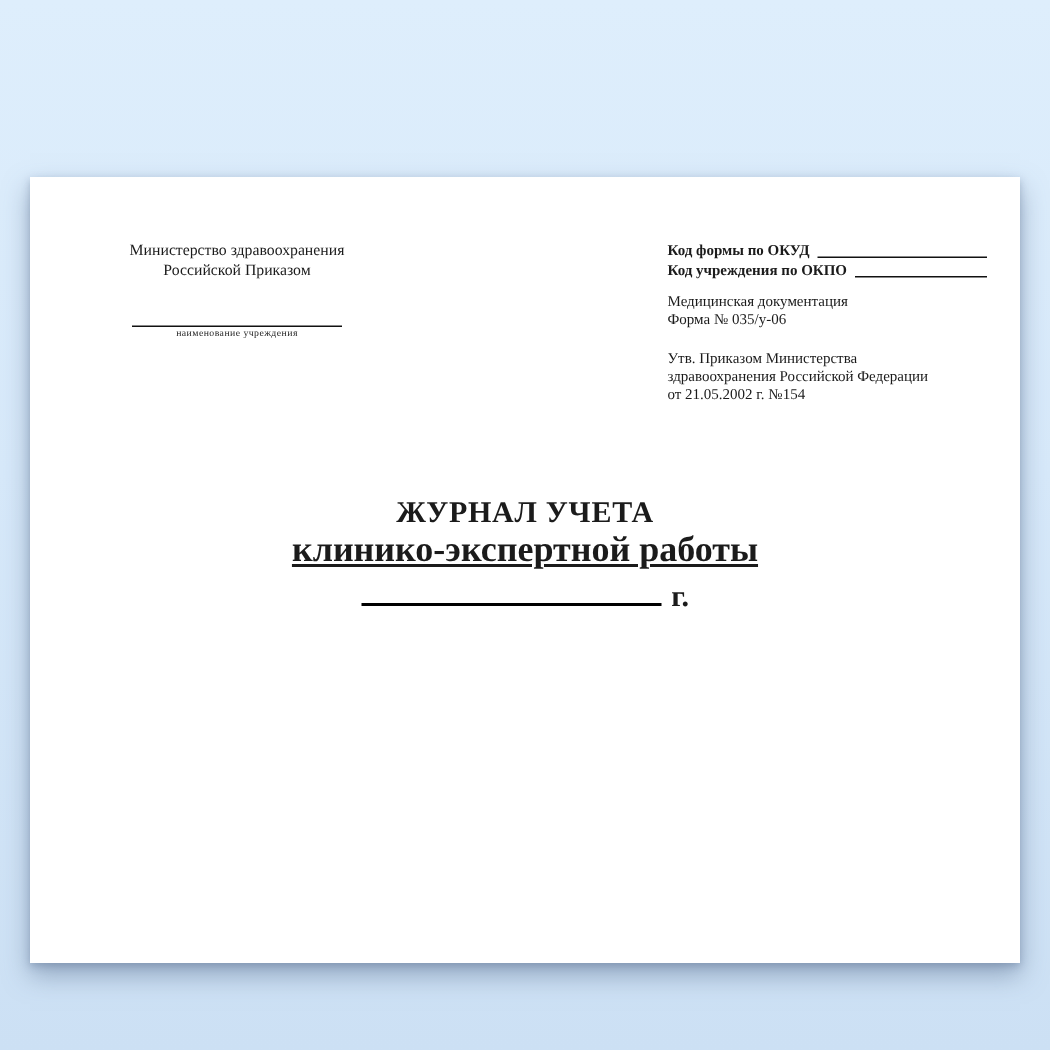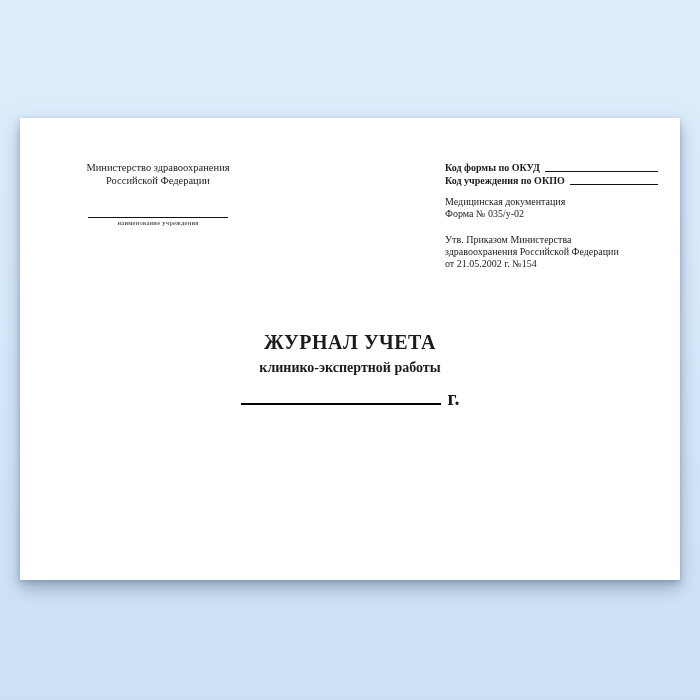--- a/index.html
+++ b/index.html
@@ -3,21 +3,21 @@
 <meta charset="utf-8">
 <style>
   html, body { margin: 0; padding: 0; }
   body {
     width: 700px; height: 700px; position: relative; overflow: hidden;
     background: linear-gradient(180deg, #deeefc 0%, #d7e9fa 45%, #cce0f4 100%);
     font-family: "Liberation Serif", "DejaVu Serif", serif;
     color: #1b1b1b;
   }
   .paper {
-    position: absolute; left: 20px; top: 118px; width: 660px; height: 462px;
+    position: absolute; left: 20px; top: 118px; width: 660px; height: 524px;
     background: #ffffff;
     box-shadow: 0 8px 16px rgba(88,110,142,0.5), 0 2px 5px rgba(88,110,142,0.35);
   }
   
   .ministry-block {
     position: absolute; left: 40px; top: 44px; width: 196px;
     text-align: center; font-size: 10.5px; line-height: 12.5px;
   }
   .institution-line {
     margin: 30px auto 0 auto; width: 140px; height: 0;
@@ -35,51 +35,51 @@
   .code-row .label { white-space: nowrap; font-weight: bold; }
   .code-row .fill { flex: 1; border-bottom: 1.4px solid #111; margin-left: 5px; margin-bottom: 2px; }
   .doc-type { text-align: left; margin-top: 9px; }
   .approval { margin-top: 14px; }
   
   .title-block {
     position: absolute; left: 0; top: 212px; width: 100%;
     text-align: center; font-weight: bold;
   }
   .title-main { font-size: 20px; line-height: 25px; letter-spacing: 0.5px; }
-  .title-sub { font-size: 14px; line-height: 25px; }
+  .title-sub { font-size: 24px; line-height: 25px; text-decoration: underline; }
   .year-row { margin-top: 5px; font-size: 20px; line-height: 26px; font-weight: bold; }
   .year-blank {
     display: inline-block; width: 200px; height: 0;
     border-bottom: 2.2px solid #000; margin-right: 7px; vertical-align: baseline;
   }
 </style>
 </head>
 <body>
 
 <div class="paper">
 
   <div class="ministry-block">
     <div>Министерство здравоохранения</div>
-    <div>Российской Федерации</div>
+    <div>Российской Приказом</div>
     <div class="institution-line"></div>
     <div class="institution-caption">наименование учреждения</div>
   </div>
 
   <div class="codes-block">
     <div class="code-row">
       <span class="label">Код формы по ОКУД</span>
       <span class="fill"></span>
     </div>
     <div class="code-row">
       <span class="label">Код учреждения по ОКПО</span>
       <span class="fill"></span>
     </div>
     <div class="doc-type">
       <div>Медицинская документация</div>
-      <div>Форма № 035/у-02</div>
+      <div>Форма № 035/у-06</div>
     </div>
     <div class="approval">
       <div>Утв. Приказом Министерства</div>
       <div>здравоохранения Российской Федерации</div>
       <div>от 21.05.2002 г. №154</div>
     </div>
   </div>
 
   <div class="title-block">
     <div class="title-main">ЖУРНАЛ УЧЕТА</div>

